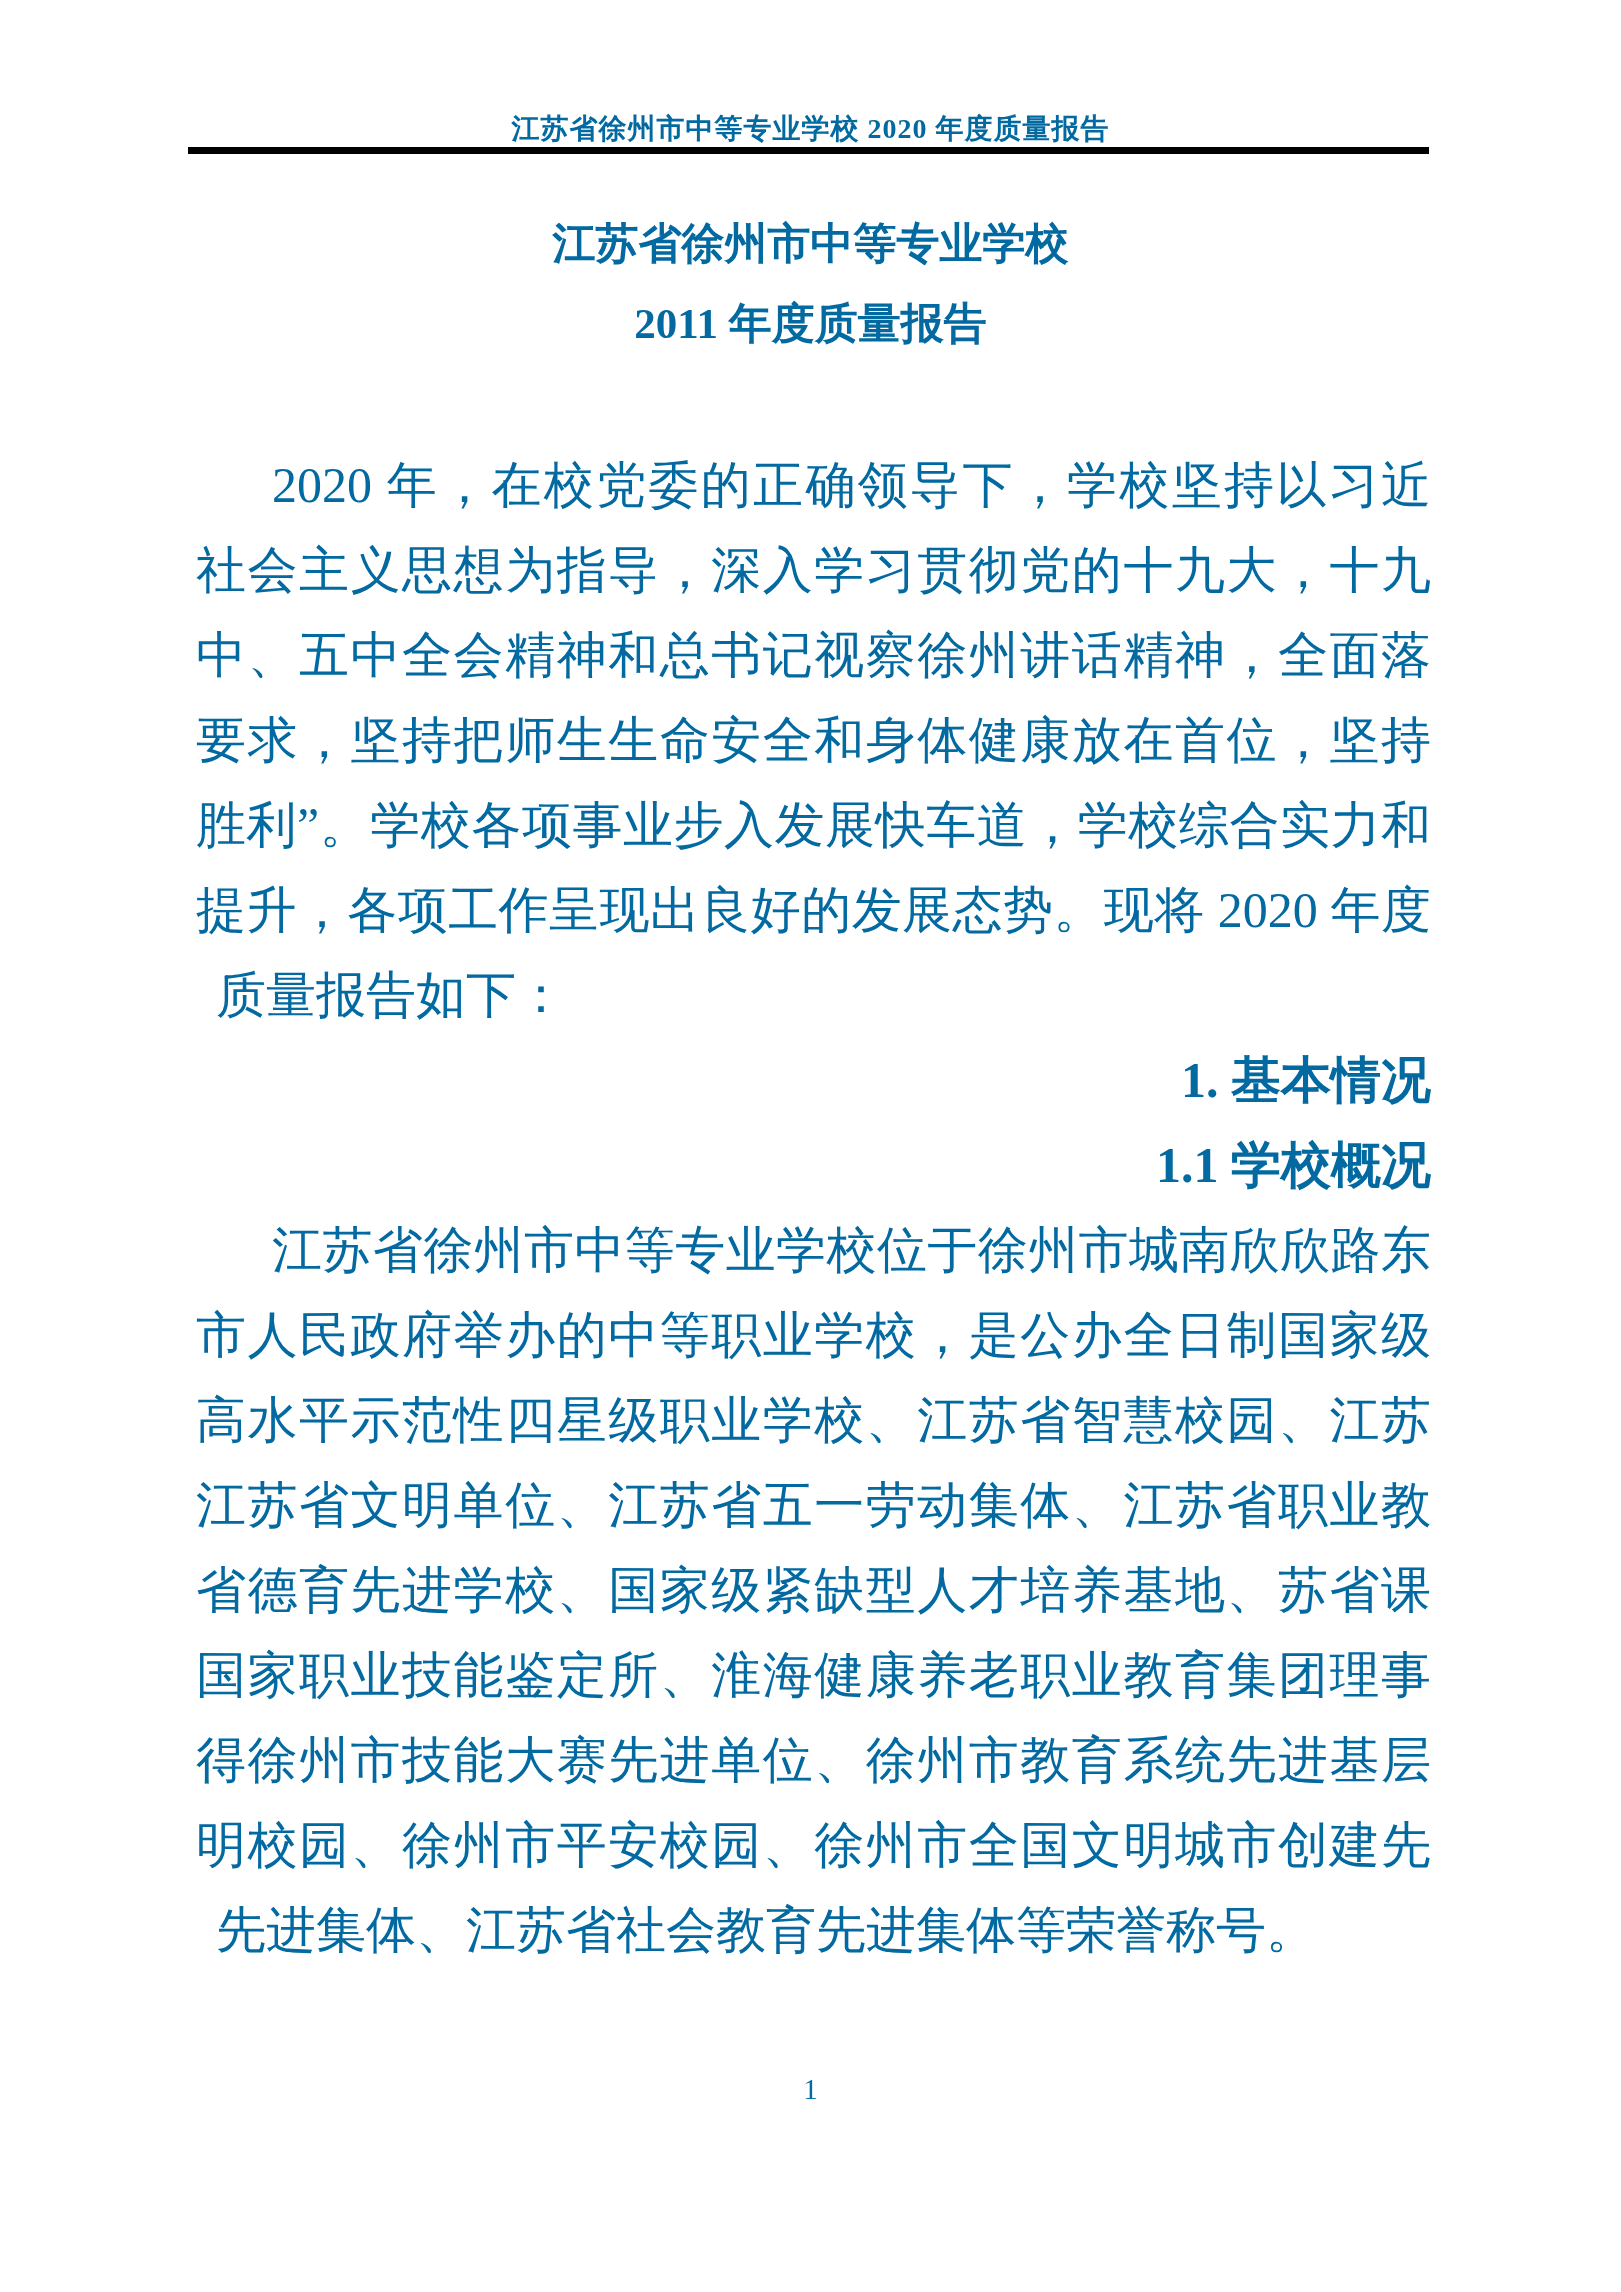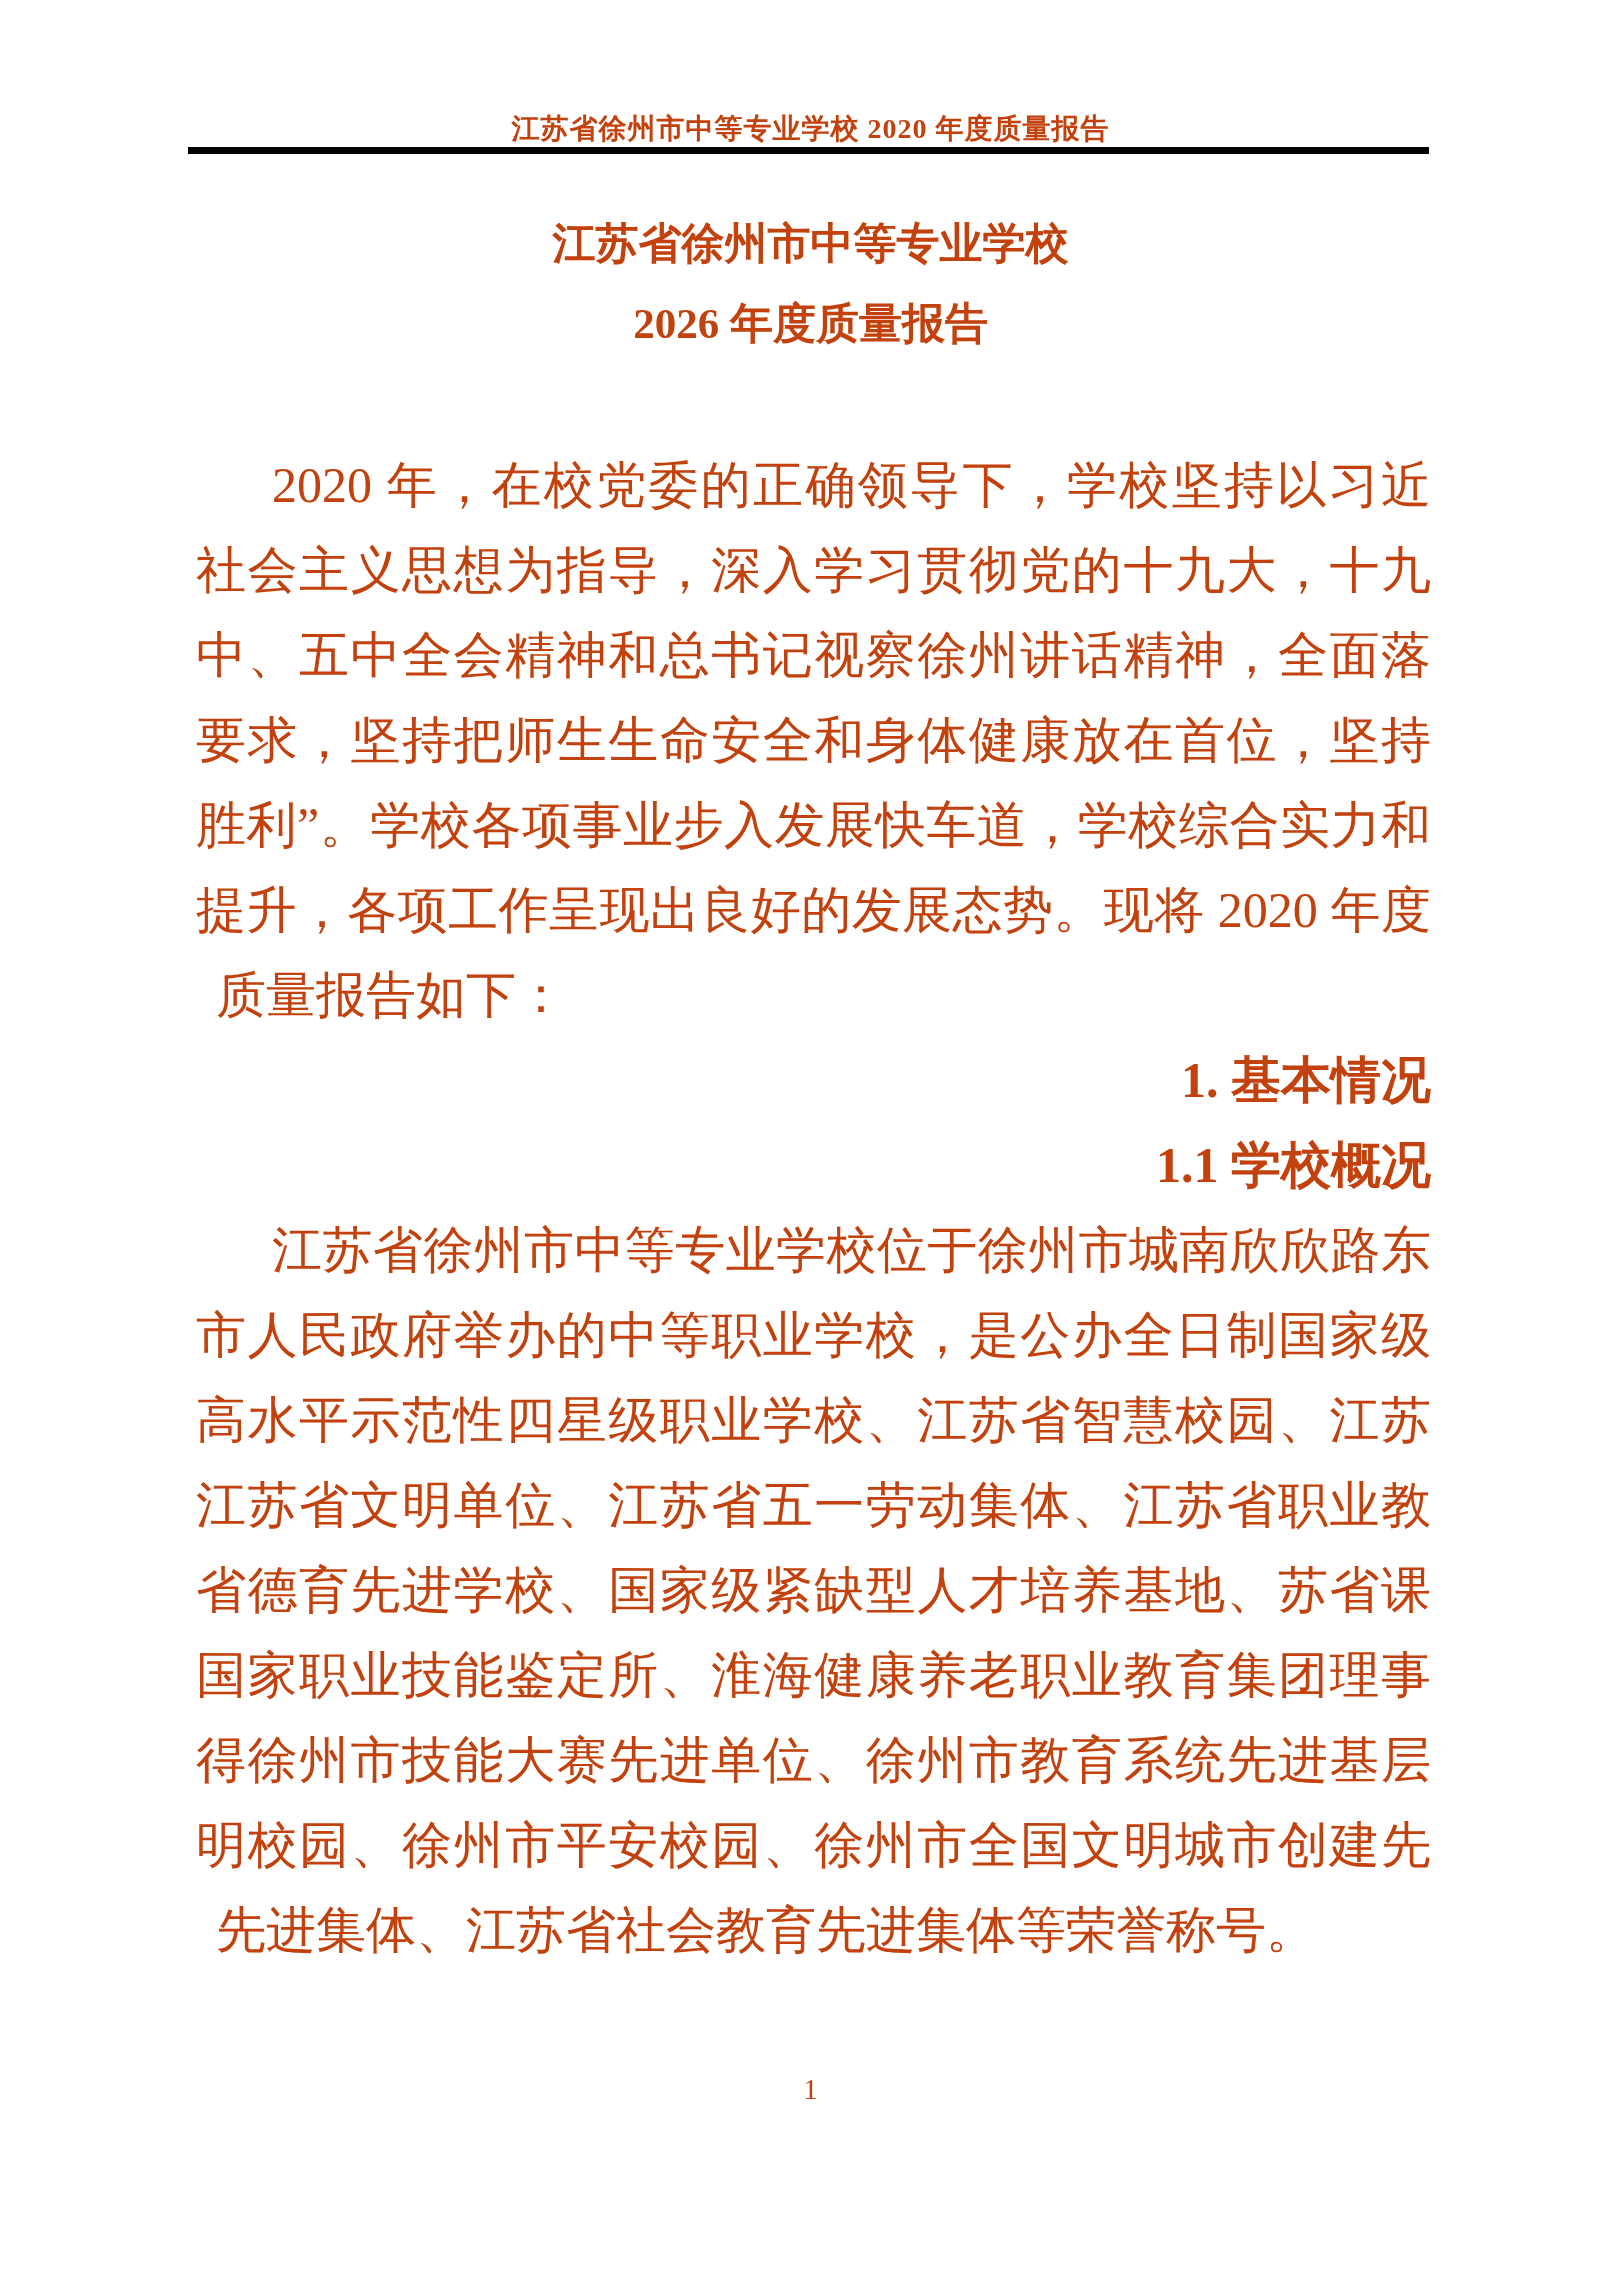--- a/index.html
+++ b/index.html
@@ -1,21 +1,21 @@
 <!DOCTYPE html>
 <html><head>
 <meta charset="utf-8">
 <style>
   html,body { margin:0; padding:0; background:#e8e8e8; }
   #page {
     position:relative;
     width:1621px; height:2293px;
     margin:0 auto;
     background:#ffffff;
-    color:#c2410c;
+    color:#0369a1;
     font-family:"Liberation Serif", serif;
     overflow:hidden;
   }
   .header-text {
     position:absolute; top:114px; left:0; width:100%;
     text-align:center;
     font-size:28px; font-weight:bold;
     letter-spacing:1px;
     line-height:29px;
   }
@@ -57,21 +57,21 @@
 </head>
 <body>
 
 <div id="page">
 
   <div class="header-text">江苏省徐州市中等专业学校 2020 年度质量报告</div>
   <div class="header-rule"></div>
 
   <div class="doc-title">
     <div>江苏省徐州市中等专业学校</div>
-    <div>2026 年度质量报告</div>
+    <div>2011 年度质量报告</div>
   </div>
 
   <div class="body-text">
 
     <div>
       <div class="line line-first">2020 年，在校党委的正确领导下，学校坚持以习近平新时代中国特色</div>
       <div class="line">社会主义思想为指导，深入学习贯彻党的十九大，十九届二中、三中、四</div>
       <div class="line">中、五中全会精神和总书记视察徐州讲话精神，全面落实市委市政府指示</div>
       <div class="line">要求，坚持把师生生命安全和身体健康放在首位，坚持疫情防控不松懈、</div>
       <div class="line">胜利”。学校各项事业步入发展快车道，学校综合实力和社会影响力稳步</div>

